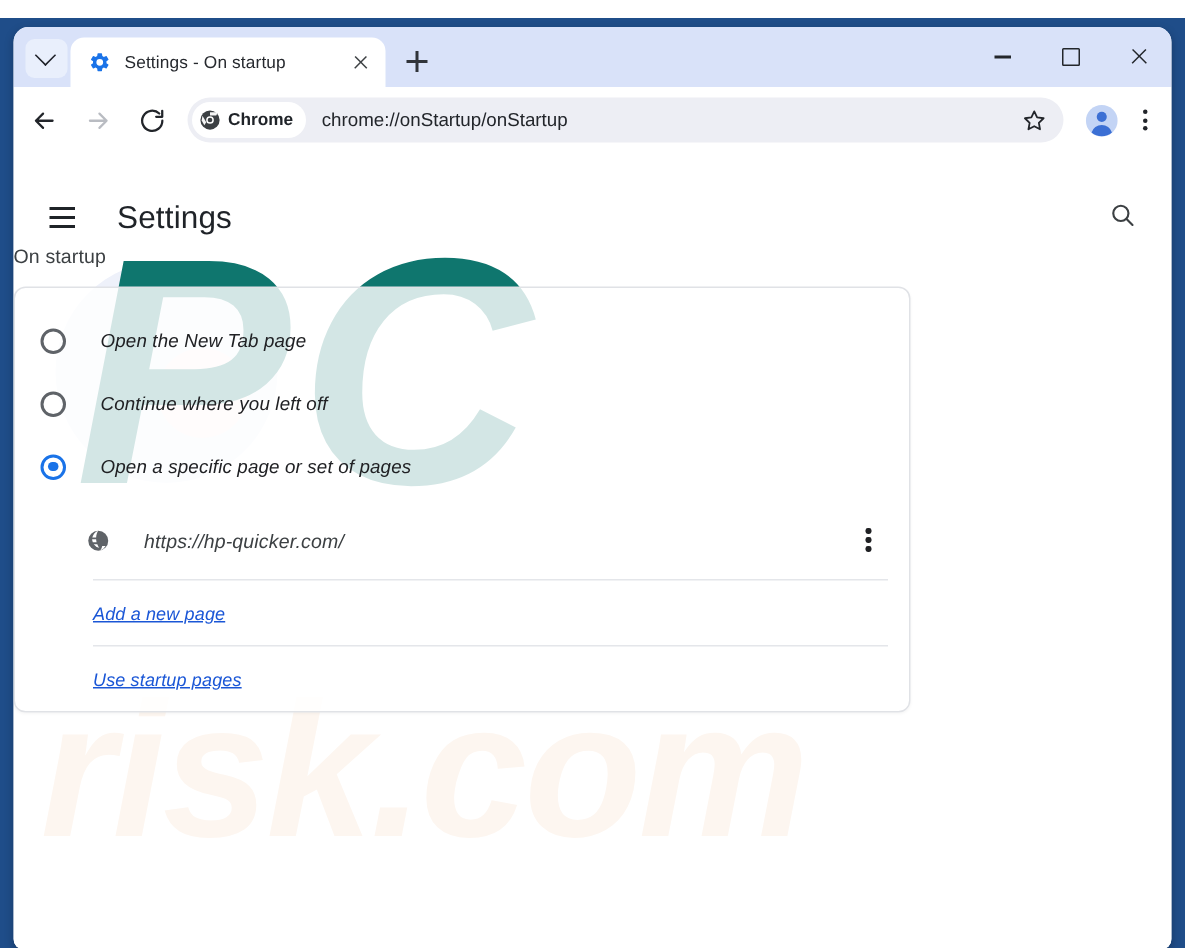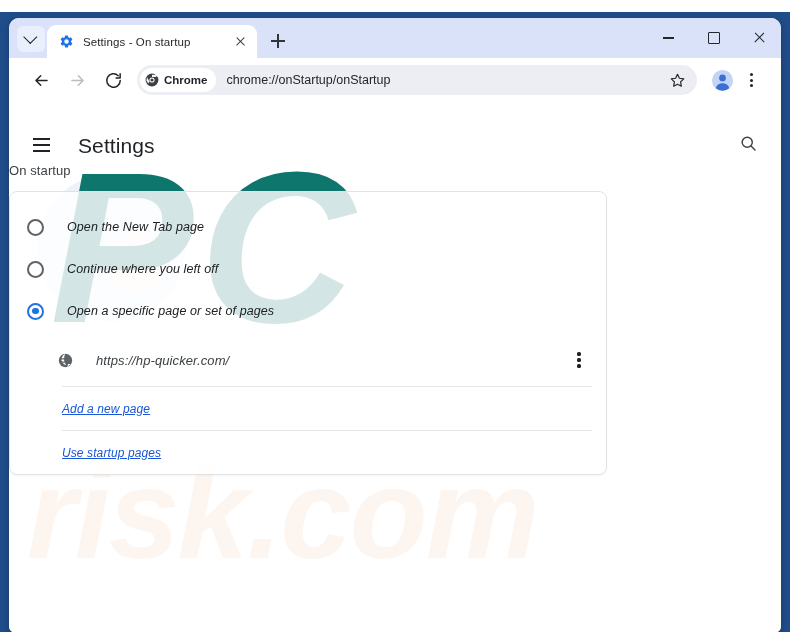--- a/index.html
+++ b/index.html
@@ -154,21 +154,21 @@
   }
   #win-close::before { transform: rotate(45deg); }
   #win-close::after  { transform: rotate(-45deg); }
 
   
   #toolbar {
     height: 44px;
     background: #ffffff;
     display: flex;
     align-items: center;
-    padding: 0 16px;
+    padding: 0 4px;
     box-sizing: border-box;
   }
   .nav-btn {
     width: 32px; height: 32px;
     margin-right: 4px;
     display: flex; align-items: center; justify-content: center;
     border-radius: 50%;
     cursor: pointer;
     flex: 0 0 auto;
   }

